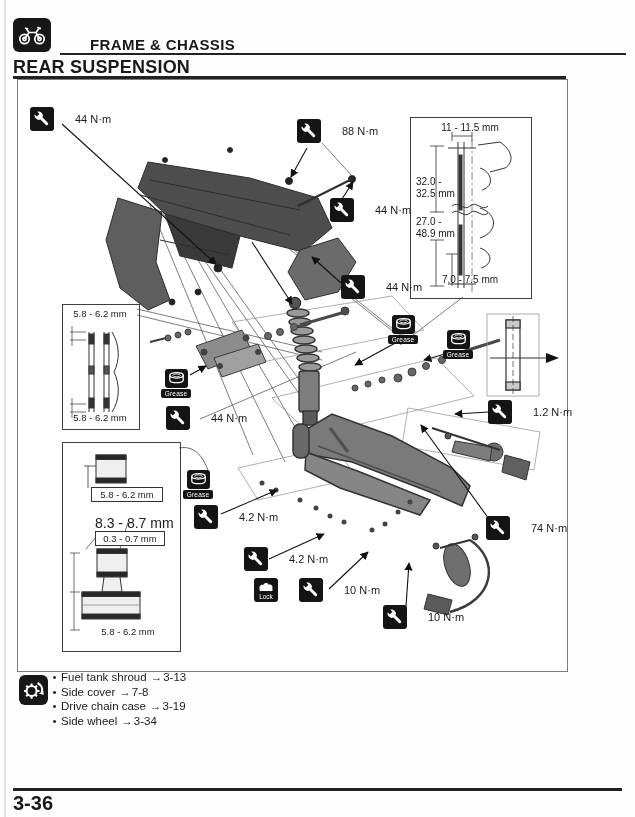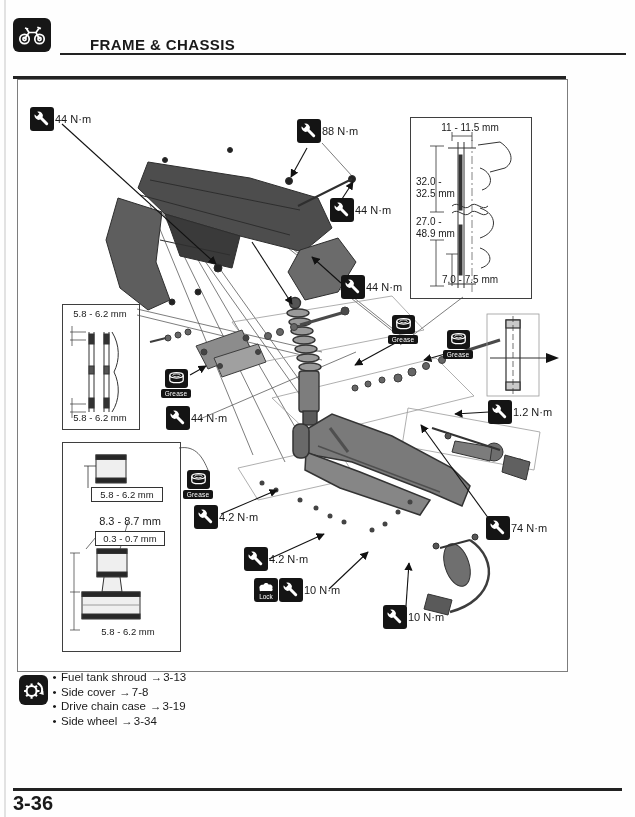--- a/index.html
+++ b/index.html
@@ -14,21 +14,21 @@
   .rule{background:#222;}
   .page-title{left:13px;top:57px;font-size:18px;font-weight:bold;letter-spacing:.2px;}
   
   .panel{left:17px;top:79px;width:549px;height:591px;border:1.5px solid #7d7d7d;background:#fff;}
   
   .mbox{border:1.2px solid #3f3f3f;background:transparent;}
   .mtext{font-size:10px;white-space:nowrap;}
   .mtext.c{text-align:center;}
   .boxed-label{border:1px solid #333;background:#fff;font-size:9.5px;text-align:center;line-height:13px;}
   
-  .torque{display:flex;align-items:flex-end;gap:1px;}
+  .torque{display:flex;align-items:flex-end;gap:21px;}
   .badge{width:24px;height:24px;background:#141414;border-radius:3px;flex:0 0 auto;
          display:flex;align-items:center;justify-content:center;}
   .torque .val{font-size:11px;line-height:24px;white-space:nowrap;}
   
   .grease{width:30px;display:flex;flex-direction:column;align-items:center;}
   .grease .tubbox{width:23px;height:19px;background:#141414;border-radius:3px;
          display:flex;align-items:center;justify-content:center;}
   .grease .cap{margin-top:1px;width:30px;height:9px;background:#141414;border-radius:2px;
          color:#fff;font-size:6.5px;text-align:center;line-height:9px;letter-spacing:.2px;}
   
@@ -87,20 +87,21 @@
 <div id="page">
   <div class="abs scan-edge"></div>
 
   <div class="abs section-icon">
     <svg width="30" height="24">
         <use href="#sym-moto"></use>
       </svg>
   </div>
   <div class="abs section-label">FRAME &amp; CHASSIS</div>
   <div class="abs rule" style="left:60px;top:53px;width:566px;height:2px"></div>
+  <div class="abs page-title">REAR SUSPENSION</div>
   <div class="abs rule" style="left:13px;top:76px;width:553px;height:2.5px"></div>
 
   <div class="abs panel"></div>
 
   <svg class="abs" style="left:17px;top:79px" width="549" height="591" viewBox="17 79 549 591">
     <defs>
       <marker id="arr" viewBox="0 0 10 10" refX="9" refY="5" markerWidth="7.5" markerHeight="7.5" orient="auto">
         <path d="M0 0 L10 5 L0 10 Z" fill="#111"></path>
       </marker>
     </defs>
@@ -335,21 +336,21 @@
   <div class="abs mtext" style="left:416px;top:216px">27.0 -</div>
   <div class="abs mtext" style="left:416px;top:228px">48.9 mm</div>
   <div class="abs mtext c" style="left:410px;top:274px;width:120px">7.0 - 7.5 mm</div>
 
   <div class="abs mbox" style="left:62px;top:304px;width:76px;height:124px"></div>
   <div class="abs mtext c" style="left:62px;top:308px;width:76px;font-size:9.5px">5.8 - 6.2 mm</div>
   <div class="abs mtext c" style="left:62px;top:412px;width:76px;font-size:9.5px">5.8 - 6.2 mm</div>
 
   <div class="abs mbox" style="left:62px;top:442px;width:117px;height:208px"></div>
   <div class="abs boxed-label" style="left:91px;top:487px;width:70px;height:13px">5.8 - 6.2 mm</div>
-  <div class="abs mtext c" style="left:95px;top:515px;width:70px;font-size:11px">8.3 - 8.7 mm</div>
+  <div class="abs mtext c" style="left:95px;top:515px;width:70px;font-size:14px">8.3 - 8.7 mm</div>
   <div class="abs boxed-label" style="left:95px;top:531px;width:68px;height:13px">0.3 - 0.7 mm</div>
   <div class="abs mtext c" style="left:93px;top:626px;width:70px;font-size:9.5px">5.8 - 6.2 mm</div>
 
   <div class="abs torque" style="left:30px;top:107px">
     <span class="badge">
         <svg width="20" height="20">
           <use href="#sym-wrench"></use>
         </svg>
       </span>
     <span class="val">44 N·m</span>

